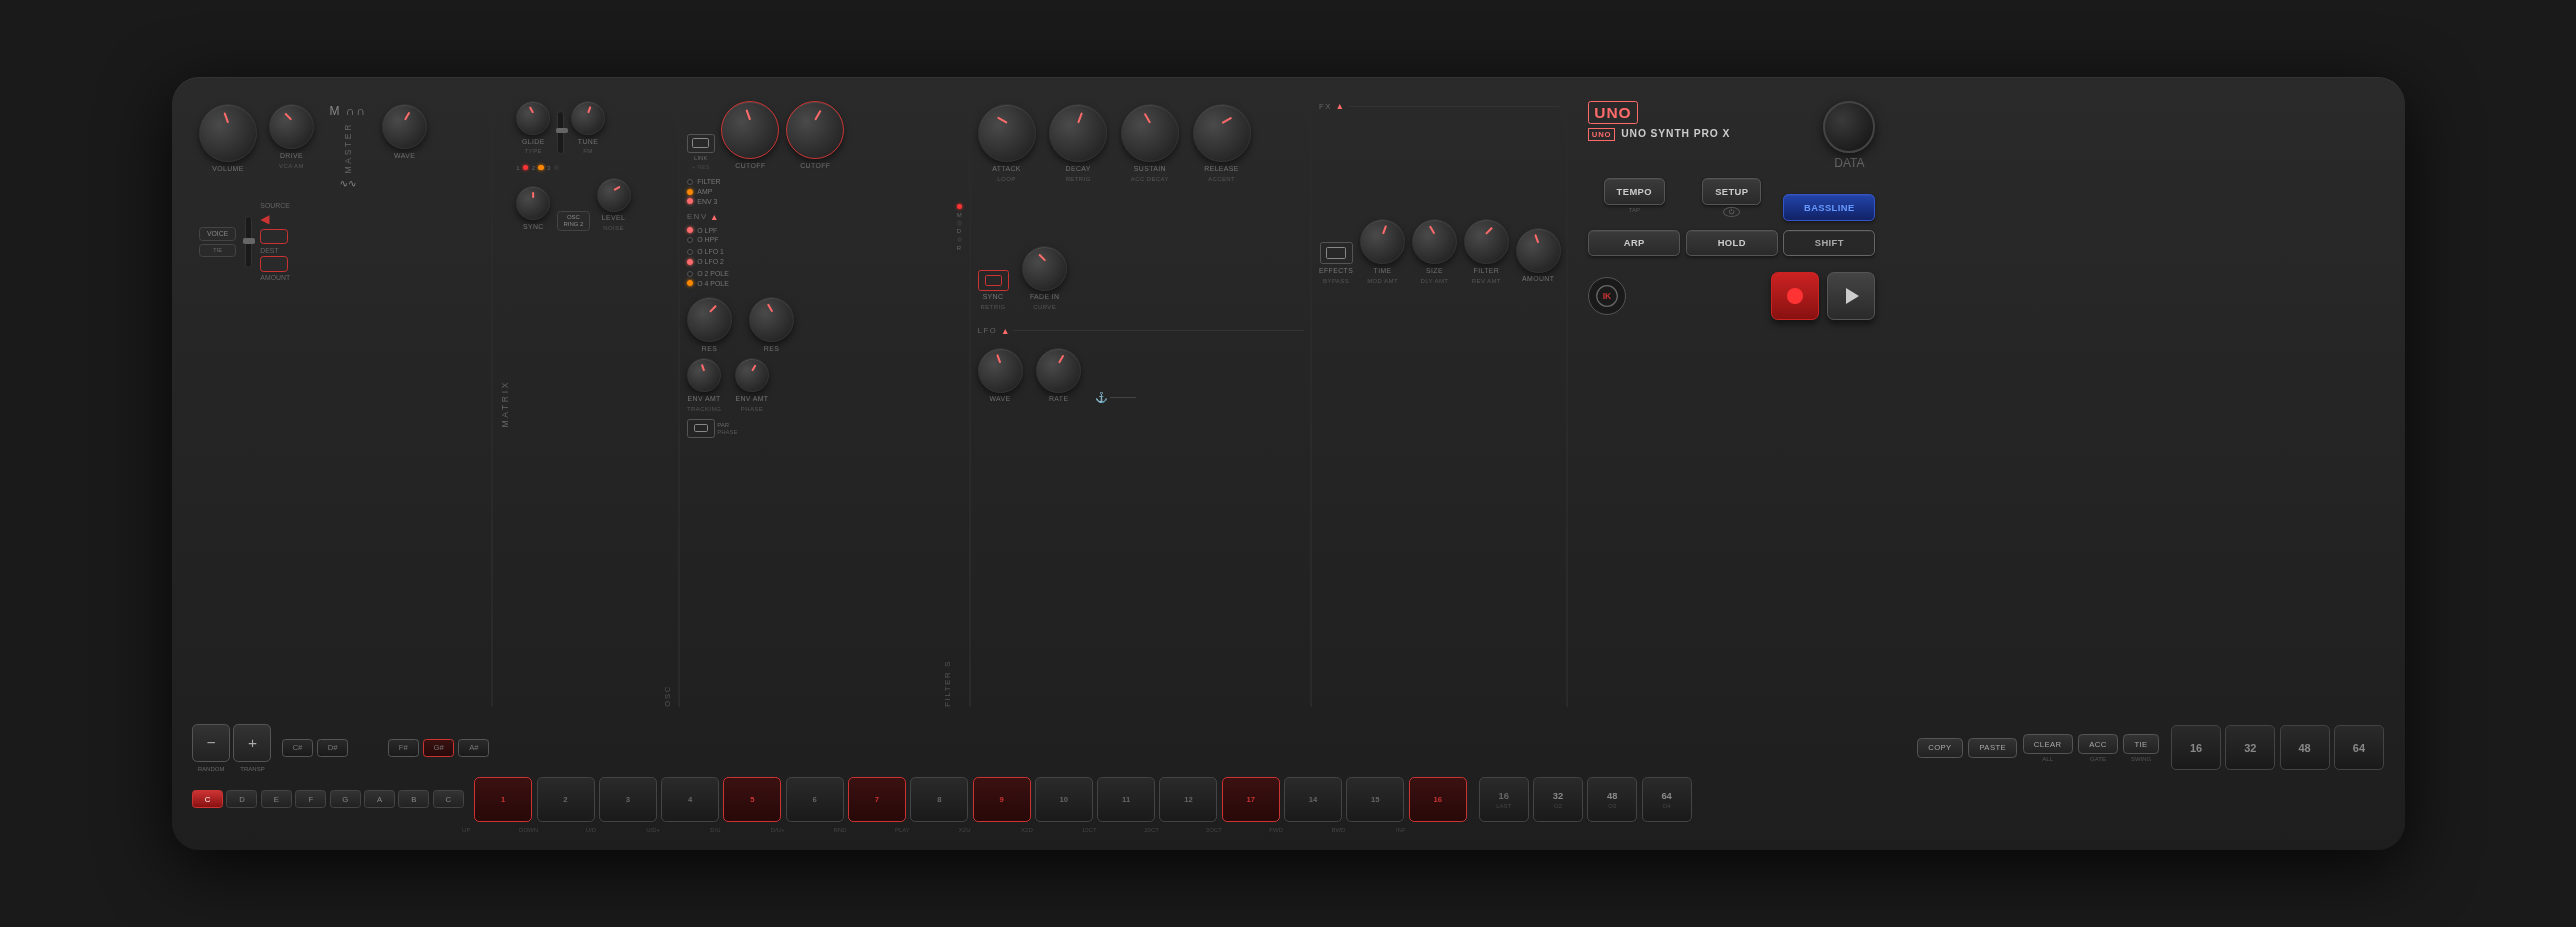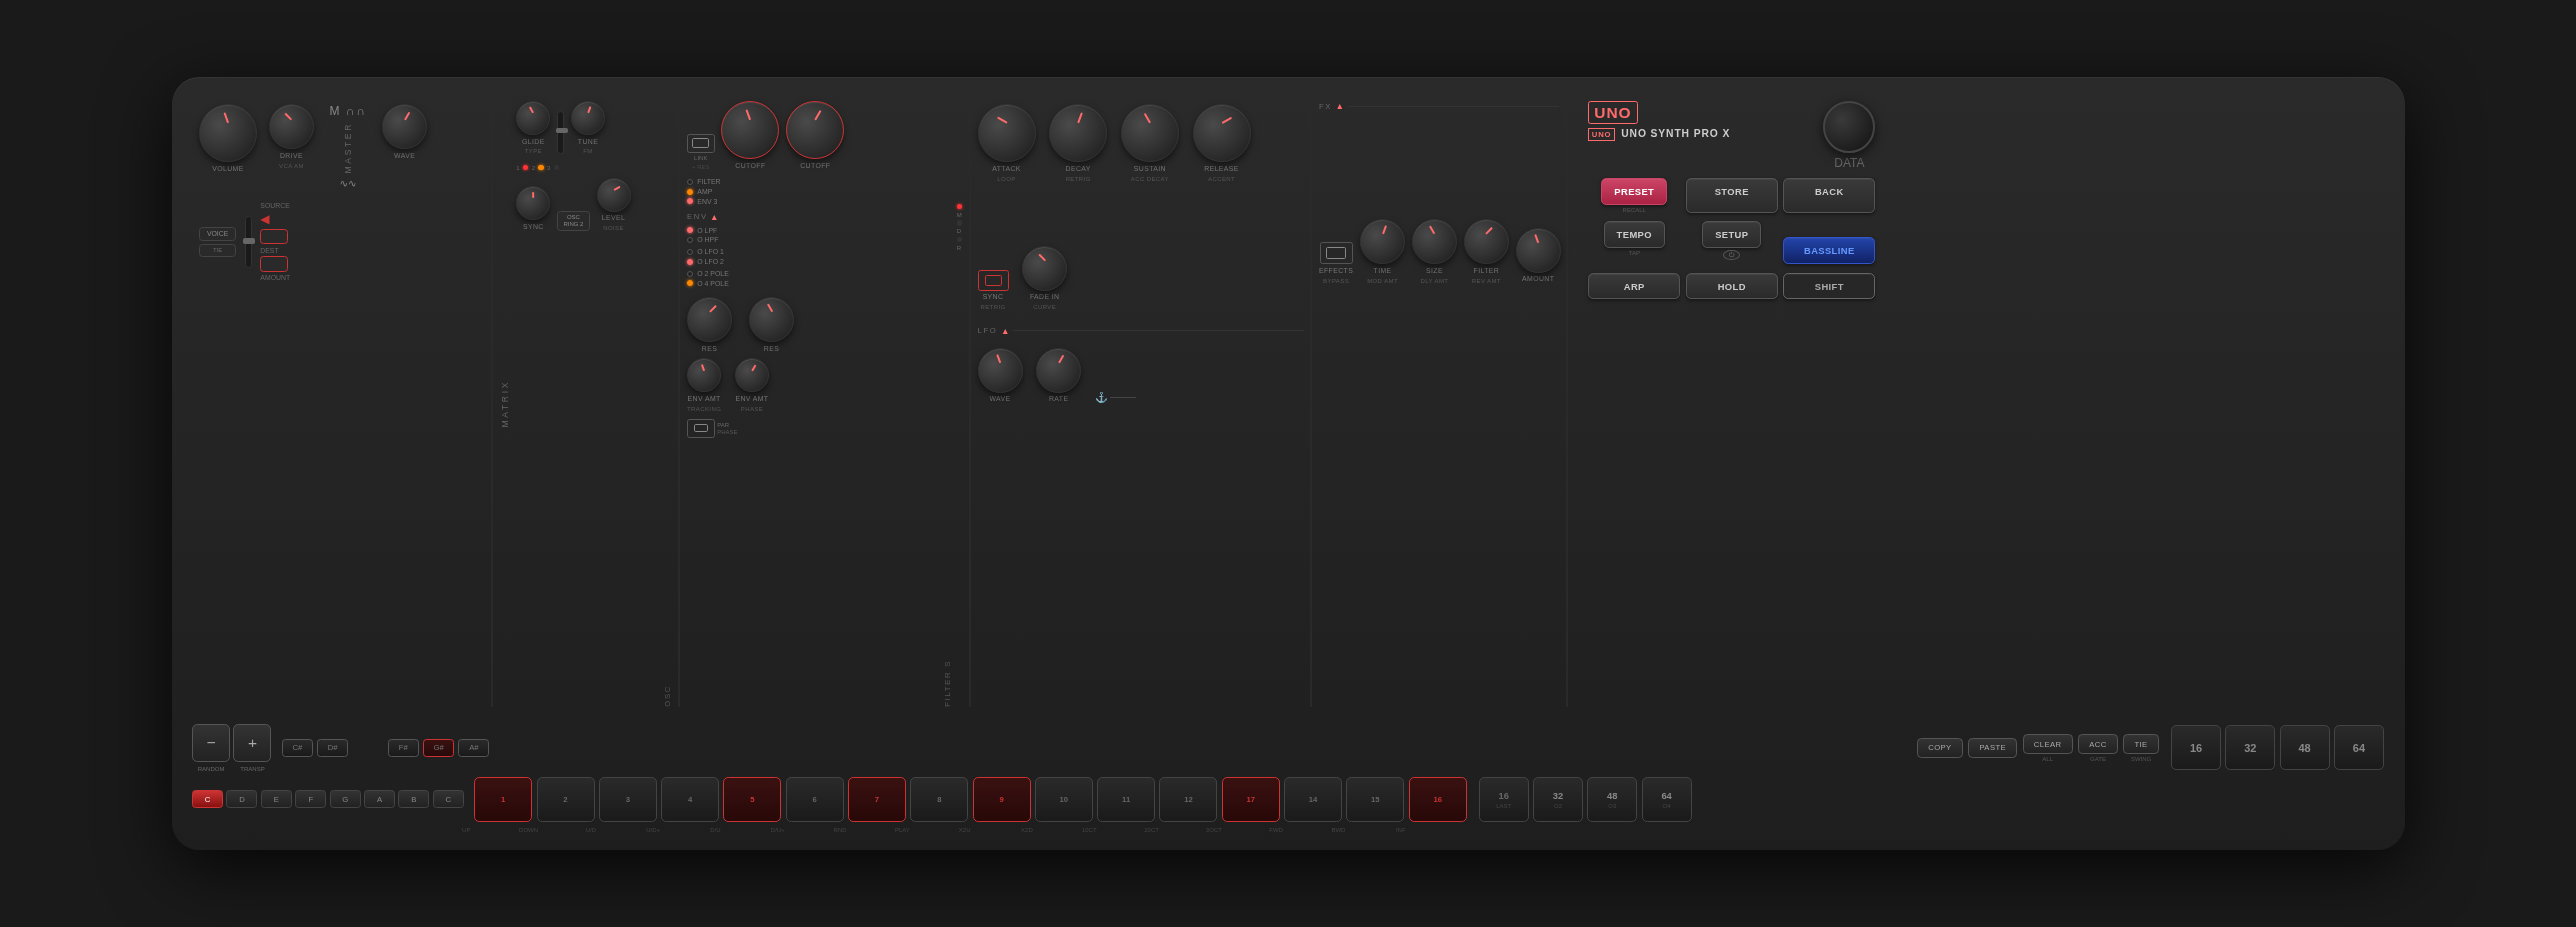--- a/index.html
+++ b/index.html
@@ -831,28 +831,20 @@
             <span style="border:0.9px solid #ff6b6b;padding:0.9px 2.6px;font-size:7.7px;">UNO</span>
             <span style="margin-left:2.6px;color:#ccc;font-size:10.3px;">UNO SYNTH PRO X</span>
           </div>
         </div>
         <div>
           <div class="data-knob"></div>
           <div style="color:#666;font-size:12px;text-align:center;margin-top:2.6px;text-transform:uppercase;">DATA</div>
         </div>
       </div>
 
-      <div class="btn-grid">
-        <div style="display:flex;flex-direction:column;gap:1.7px;align-items:center;">
-          <div class="control-btn pink">PRESET</div>
-          <div style="color:#555;font-size:6px;text-transform:uppercase;">RECALL</div>
-        </div>
-        <div class="control-btn">STORE</div>
-        <div class="control-btn">BACK</div>
-      </div>
 
       <div class="btn-grid">
         <div style="display:flex;flex-direction:column;gap:1.7px;align-items:center;">
           <div class="control-btn">TEMPO</div>
           <div style="color:#555;font-size:6px;text-transform:uppercase;">TAP</div>
         </div>
         <div style="display:flex;flex-direction:column;gap:1.7px;align-items:center;">
           <div class="control-btn">SETUP</div>
           <div style="width:17px;height:10.3px;border-radius:50%;border:0.9px solid #555;display:flex;align-items:center;justify-content:center;">
             <span style="color:#777;font-size:6.9px;">⏻</span>
@@ -860,20 +852,36 @@
         </div>
         <div class="control-btn bassline-btn">BASSLINE</div>
       </div>
 
       <div class="btn-grid">
         <div class="control-btn">ARP</div>
         <div class="control-btn">HOLD</div>
         <div class="control-btn shift-btn">SHIFT</div>
       </div>
 
+      <div style="display:flex;justify-content:space-between;align-items:center;margin-top:6.9px;">
+        <div class="ik-logo">
+          <svg width="24" height="24" viewBox="0 0 28 28">
+            <circle cx="14" cy="14" r="12" fill="none" stroke="#666" stroke-width="1.5"></circle>
+            <text x="14" y="18" text-anchor="middle" fill="#cc3333" font-size="10" font-weight="bold">IK</text>
+          </svg>
+        </div>
+        <div style="display:flex;gap:8.6px;">
+          <div class="record-btn">
+            <div style="width:15.5px;height:15.5px;border-radius:50%;background:#ff3333;"></div>
+          </div>
+          <div class="play-btn">
+            <div style="width:0;height:0;border-top:8.6px solid transparent;border-bottom:8.6px solid transparent;border-left:13.7px solid #ccc;margin-left:2.6px;"></div>
+          </div>
+        </div>
+      </div>
     </div>
 
   </div>
 
   <div class="bottom-section">
 
     <div style="display:flex;gap:5.2px;align-items:center;">
 
       <div style="display:flex;flex-direction:column;gap:3.4px;align-items:center;margin-right:5.2px;">
         <div style="display:flex;gap:3.4px;">

